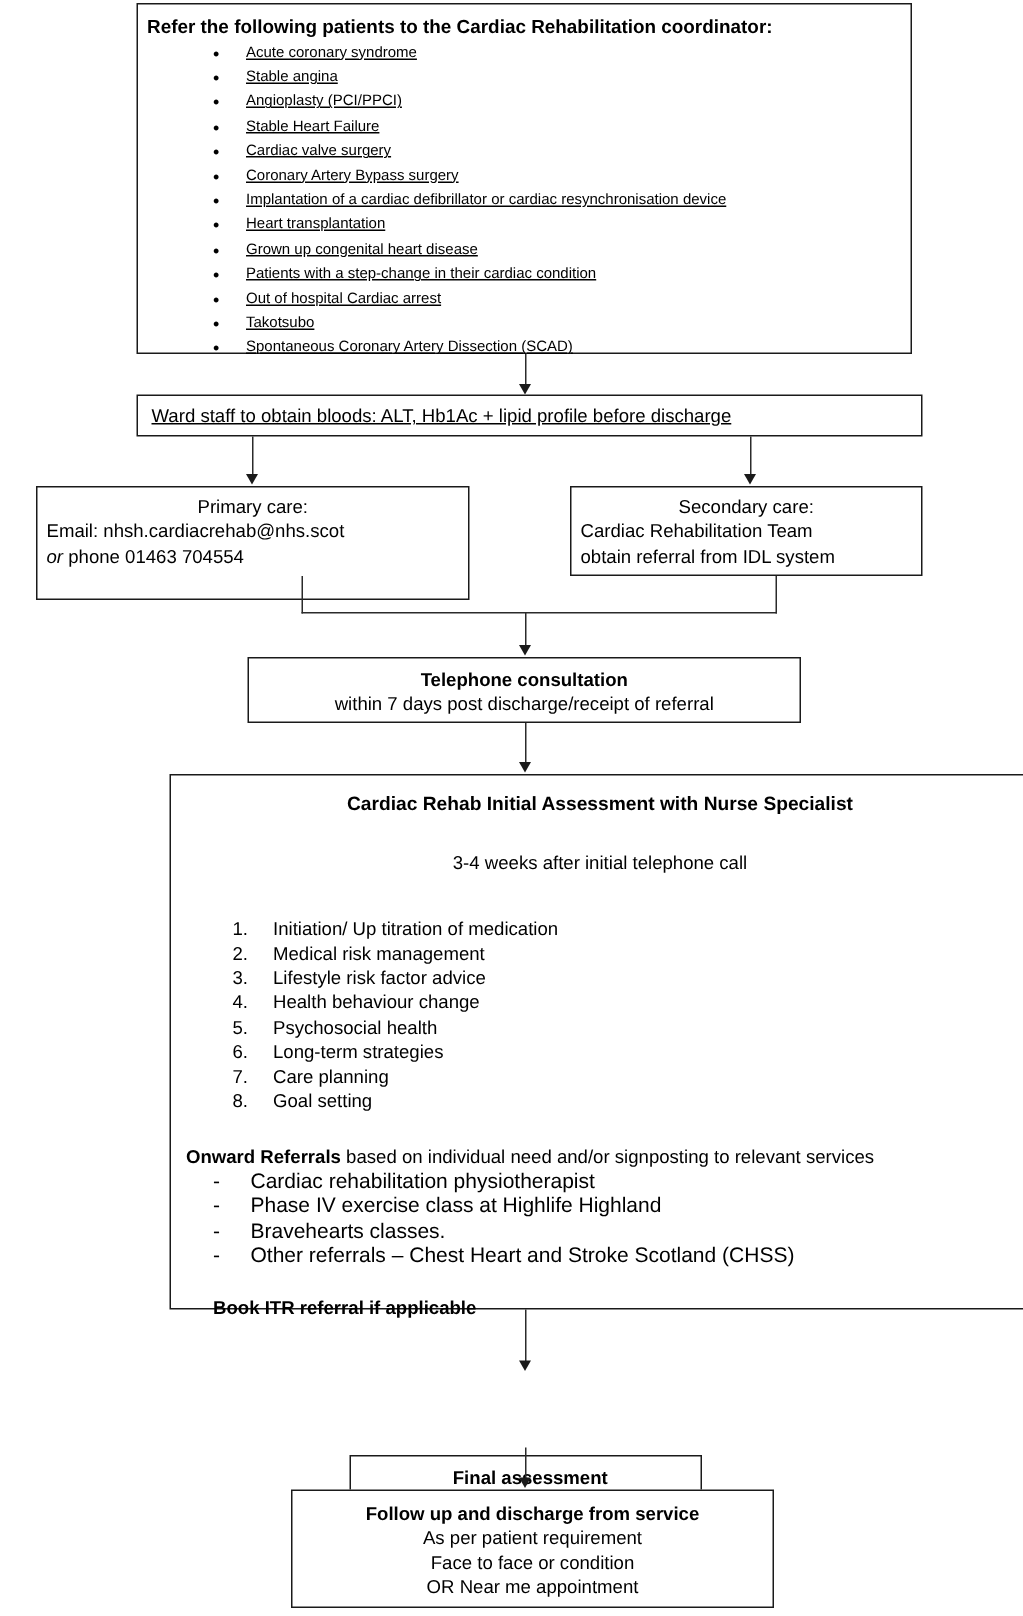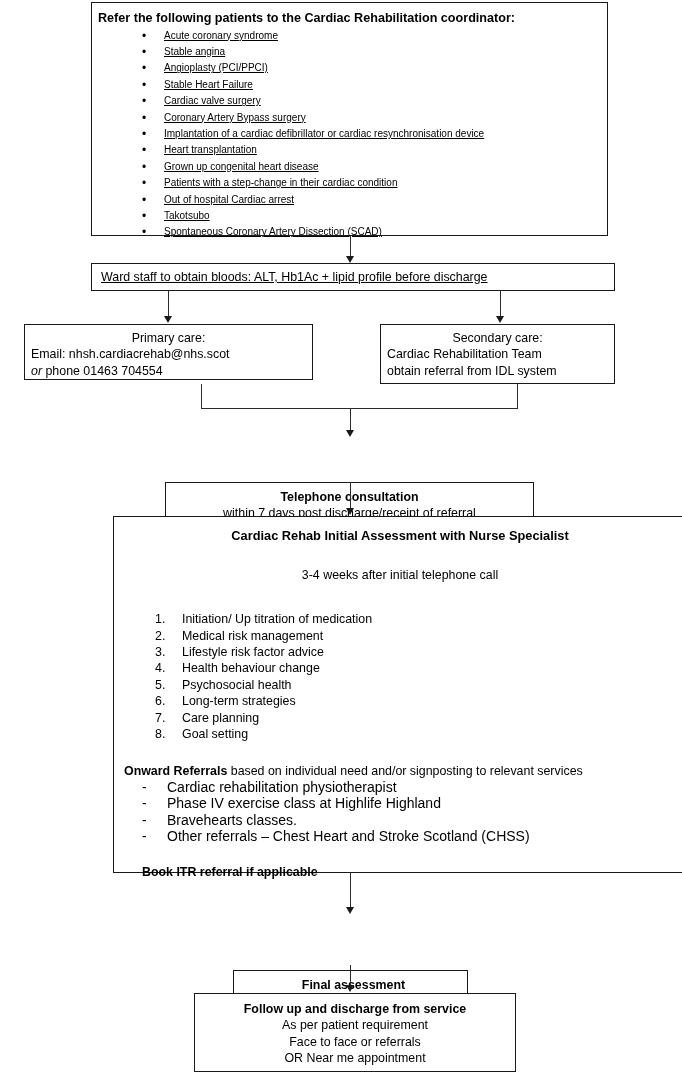--- a/index.html
+++ b/index.html
@@ -62,37 +62,36 @@
 
   
   #box-ward {
     left: 91px; top: 263px; width: 524px; height: 28px;
     padding: 5px 0 0 9px;
     text-decoration: underline;
   }
 
   
   #box-primary {
-    left: 24px; top: 324px; width: 289px; height: 56px;
+    left: 24px; top: 324px; width: 289px; height: 76px;
     padding: 5px 6px 0 6px;
   }
   #box-secondary {
     left: 380px; top: 324px; width: 235px; height: 60px;
     padding: 5px 6px 0 6px;
   }
   #box-primary .l1 { text-align: center; }
   #box-primary .l2, #box-primary .l3 { text-align: left; }
   #box-secondary .l1 { text-align: center; }
   #box-secondary .l2, #box-secondary .l3 { text-align: left; }
 
   
   #box-phone {
     left: 165px; top: 438px; width: 369px; height: 44px;
     padding: 6px 4px 0 4px;
-    margin-top: 44px;
   }
 
   
   #box-assess {
     left: 85px; top: 516px; width: 574px; height: 357px;
     padding: 11px 10px 0 10px;
     margin-left: 28px;
   }
   #box-assess .title {
     font-weight: bold;
@@ -269,17 +268,17 @@
     <div class="bold">Final assessment</div>
     <div>12 week point</div>
   </div>
 
   <div class="vline" style="left:350px; top:965px; height:21px;"></div>
   <div class="arrowhead" style="left:345.5px; top:985px;"></div>
 
   <div class="box ctr" id="box-followup">
     <div class="bold">Follow up and discharge from service</div>
     <div>As per patient requirement</div>
-    <div>Face to face or referrals</div>
+    <div>Face to face or condition</div>
     <div>OR Near me appointment</div>
   </div>
 
 </div>
 
 </body></html>

